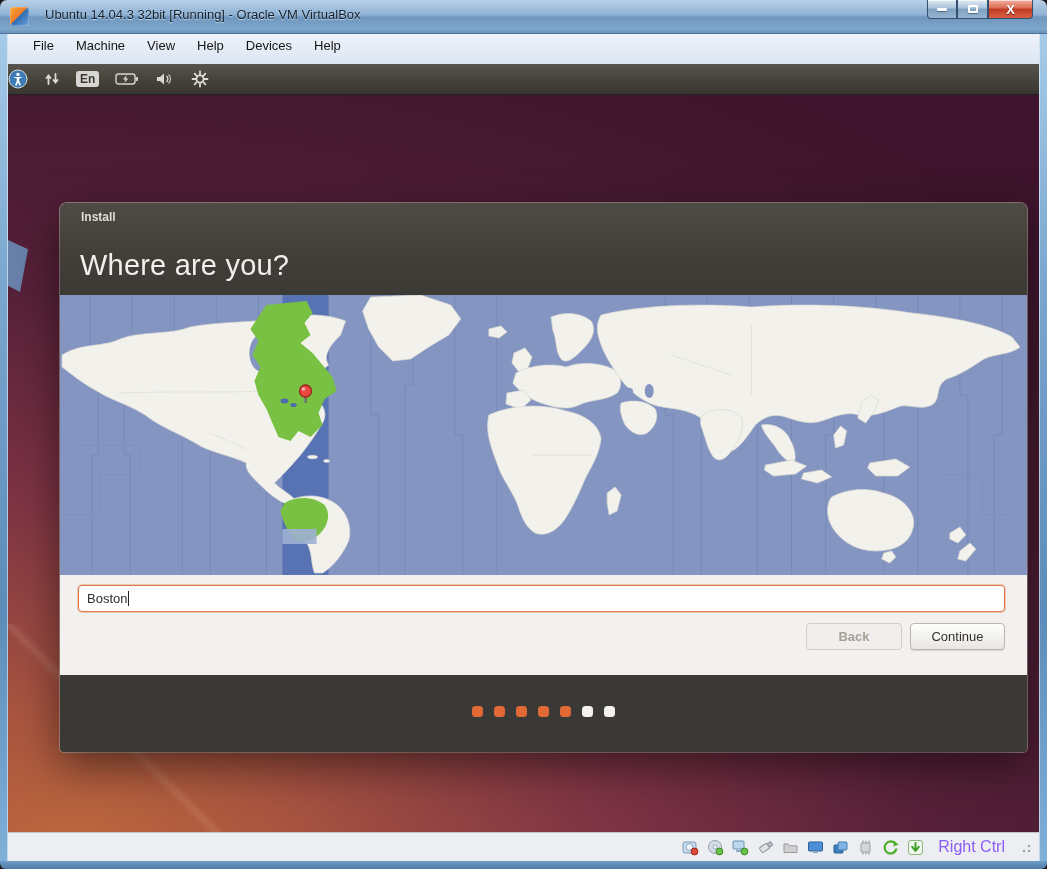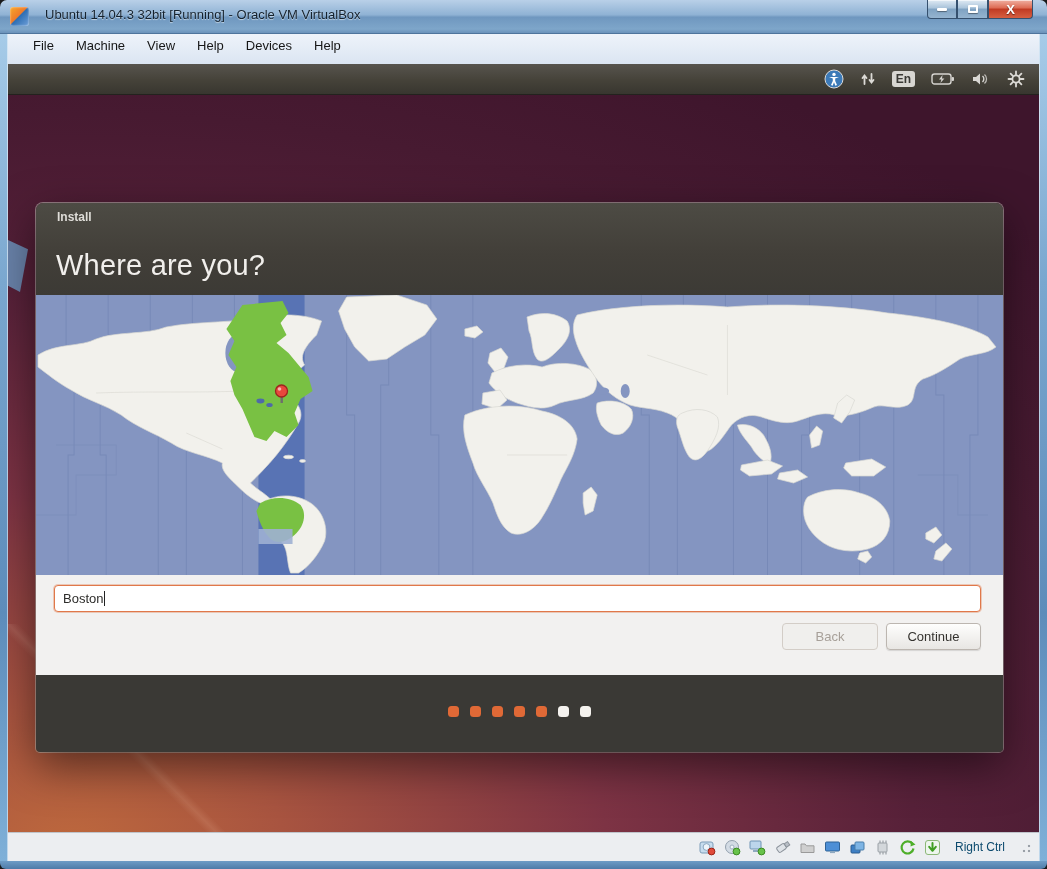--- a/index.html
+++ b/index.html
@@ -39,59 +39,59 @@
   
   .vm-screen{position:absolute;left:8px;top:64px;width:1031px;height:768px;overflow:hidden;
     background:radial-gradient(ellipse 130% 115% at 6% 102%, #bd683d 0%, #a85440 16%, #7d3344 40%, #572139 63%, #471a31 83%, #3e152c 100%);}
   .facet1{position:absolute;left:0;top:176px;width:20px;height:52px;background:#6b8db6;opacity:.9;
     clip-path:polygon(0 0,100% 18%,60% 100%,0 88%);}
   .facet2{position:absolute;left:0;top:560px;width:260px;height:260px;opacity:.12;
     background:linear-gradient(45deg,transparent 48%,#ffd9c0 50%,transparent 52%);}
 
   .ubuntu-panel{position:absolute;left:0;top:0;width:1031px;height:31px;
     background:linear-gradient(180deg,#57544e 0%,#454239 55%,#38362f 100%);
-    border-bottom:1px solid #23221e;display:flex;align-items:center;justify-content:flex-end;
+    border-bottom:1px solid #23221e;display:flex;align-items:center;justify-content:flex-start;
     padding-right:14px;gap:16px;}
   .tray-icon{display:flex;align-items:center;justify-content:center;height:22px;}
   .kbd-box{background:#d8d6d2;color:#3a3935;font-size:12px;font-weight:bold;
     padding:2px 4px;border-radius:3px;line-height:1;}
 
   
-  .installer{position:absolute;left:28px;top:139px;width:967px;height:549px;
+  .installer{position:absolute;left:52px;top:139px;width:967px;height:549px;
     border-radius:7px 7px 4px 4px;box-shadow:0 14px 44px rgba(0,0,0,.5),0 0 0 1px rgba(210,206,198,.55);
     overflow:hidden;}
   .inst-header{position:absolute;left:0;top:0;width:100%;height:92px;
     background:linear-gradient(180deg,#4d4b44 0%,#423f39 55%,#3c3a35 100%);}
   .inst-title{position:absolute;left:21px;top:7px;font-size:12px;font-weight:bold;color:#dfddd8;}
   .inst-heading{position:absolute;left:20px;top:46px;font-size:29px;font-weight:300;color:#f1efec;letter-spacing:.2px;}
 
   .map-wrap{position:absolute;left:0;top:92px;width:100%;height:280px;background:#8495c1;}
   .map-wrap svg{display:block;}
 
   .form-area{position:absolute;left:0;top:372px;width:100%;height:100px;background:#f2f1f0;}
   .city-input{position:absolute;left:18px;top:10px;width:927px;height:27px;background:#ffffff;
     border:1px solid #e0784a;box-shadow:0 0 0 1px rgba(224,120,74,.35);border-radius:4px;
     display:flex;align-items:center;padding-left:8px;font-size:13px;color:#2e2d2b;}
   .caret{display:inline-block;width:1px;height:15px;background:#222;margin-left:1px;}
   .btn{position:absolute;top:48px;height:27px;border-radius:4px;font-size:13px;
     display:flex;align-items:center;justify-content:center;}
-  .btn.back{left:746px;width:96px;background:#f0efed;border:1px solid #d3cdc7;color:#a7a099;}
+  .btn.back{left:746px;width:96px;background:#f0efed;border:1px solid #d3cdc7;color:#a7a099;font-weight:bold;}
   .btn.continue{left:850px;width:95px;background:linear-gradient(180deg,#fefefd,#e8e6e3);
     border:1px solid #bcb6b0;color:#34322e;box-shadow:0 1px 1px rgba(0,0,0,.12);}
 
   .inst-footer{position:absolute;left:0;top:472px;width:100%;height:77px;background:#3a3935;}
   .dots{position:absolute;left:0;top:31px;width:100%;display:flex;justify-content:center;gap:11px;}
   .dot{width:11px;height:11px;border-radius:3.5px;}
 
   
   .statusbar{position:absolute;left:8px;top:832px;width:1031px;height:29px;background:#eceef1;
     border-top:1px solid #bfc4cb;display:flex;align-items:center;justify-content:flex-end;
     padding-right:8px;gap:8px;}
   .sb-icon{width:17px;height:17px;display:flex;align-items:center;justify-content:center;}
-  .hostkey{font-size:12px;color:#0c4a6e;margin:0 4px 0 6px;white-space:nowrap;}
+  .hostkey{font-size:16px;color:#8b5cf6;margin:0 4px 0 6px;white-space:nowrap;}
   .grip{width:12px;height:12px;margin-left:2px;
     background:
       radial-gradient(circle at 10px 10px,#9aa0a8 1.2px,transparent 1.6px),
       radial-gradient(circle at 10px 5px,#9aa0a8 1.2px,transparent 1.6px),
       radial-gradient(circle at 5px 10px,#9aa0a8 1.2px,transparent 1.6px);}
 </style>
 </head>
 <body>
 
 <div id="stage">

